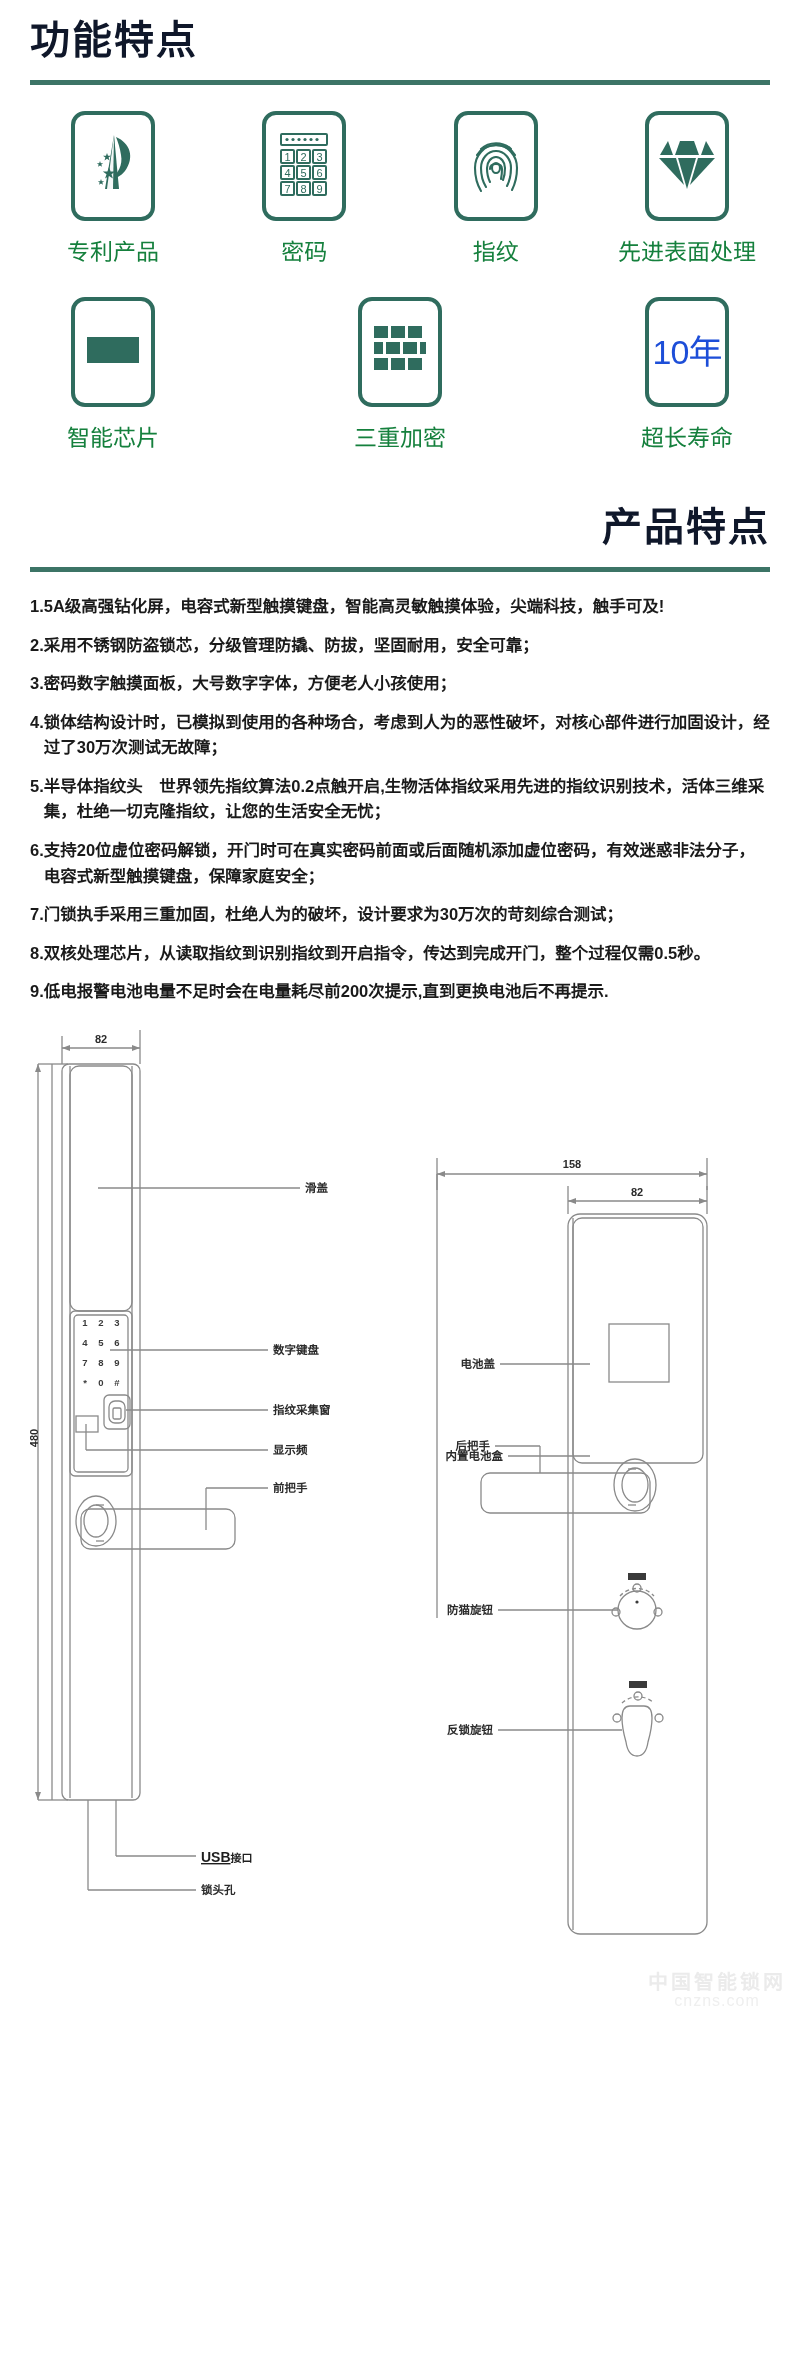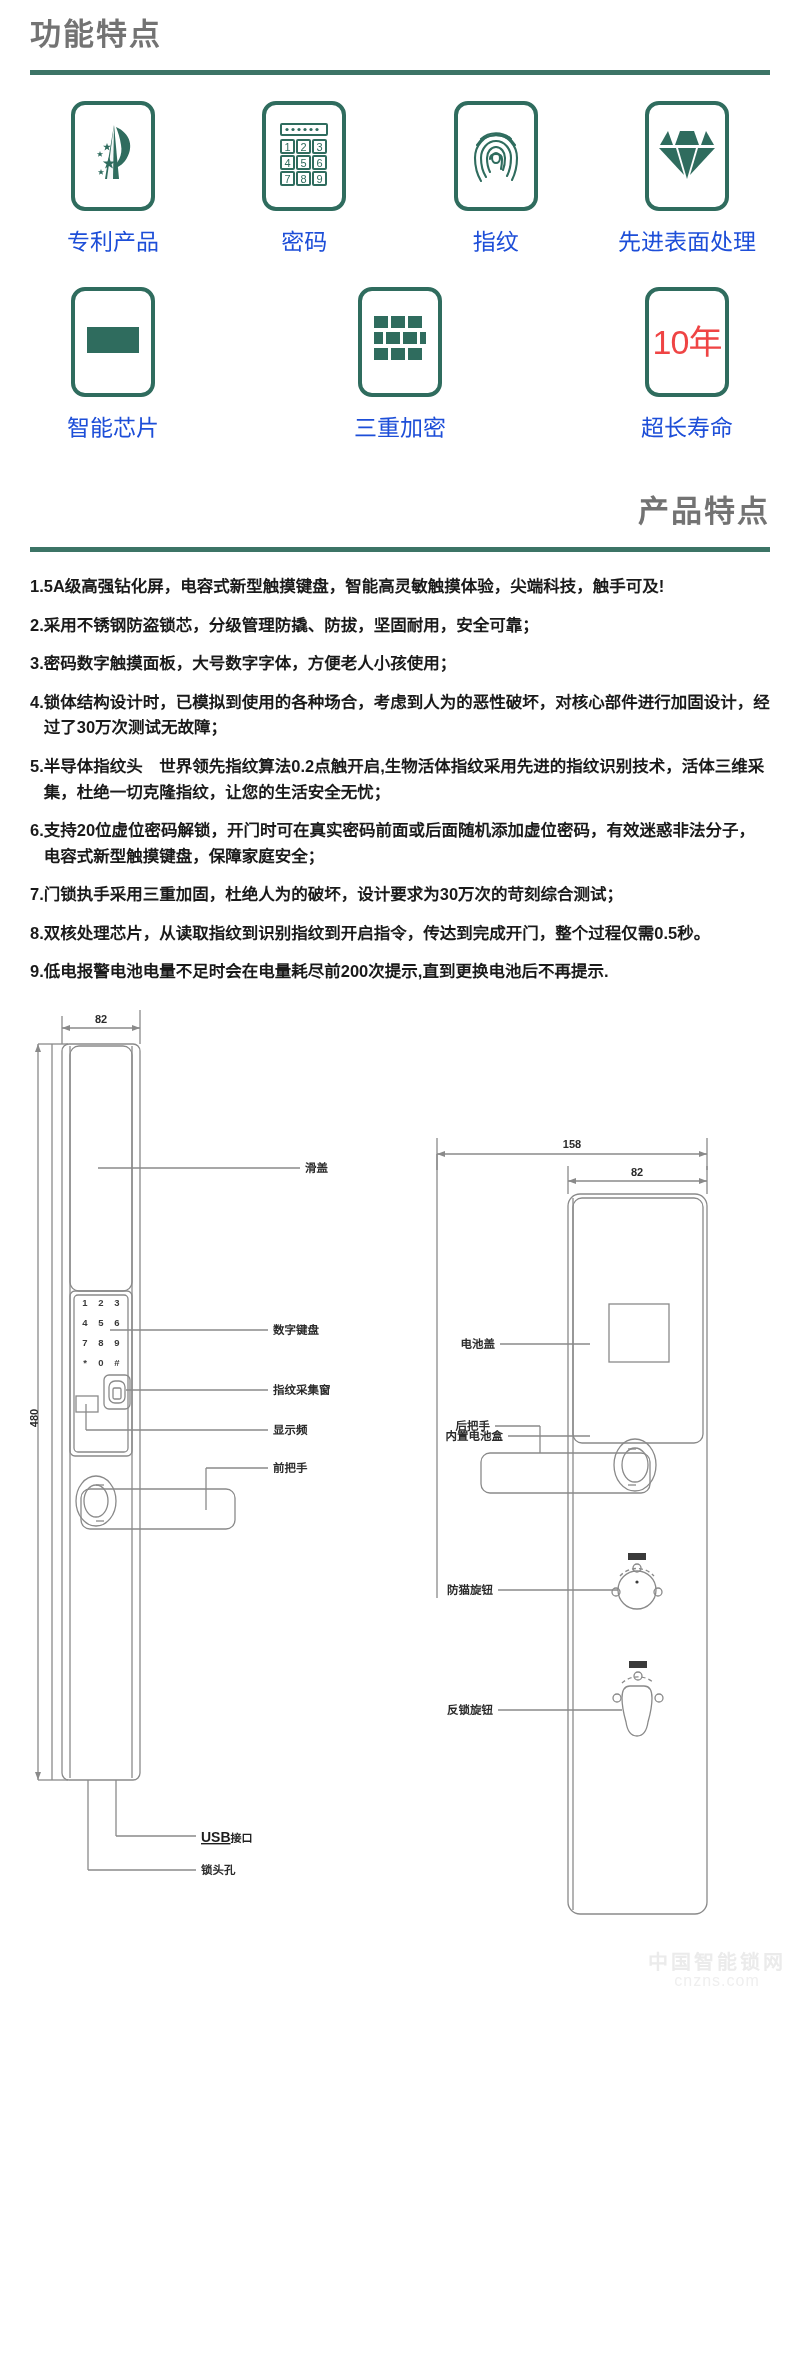--- a/index.html
+++ b/index.html
@@ -8,23 +8,23 @@
     background:#ffffff;
     font-family:"Liberation Sans","DejaVu Sans",sans-serif;
     color:#222;
     -webkit-font-smoothing:antialiased;
   }
   .page{position:relative;width:800px;min-height:2379px;overflow:hidden;}
 
   
   .section-head{padding:0 30px;}
   .section-title{
-    font-size:31px;
+    font-size:40px;
     font-weight:bold;
-    color:#737373;
+    color:#0f172a;
     letter-spacing:2px;
     line-height:1.1;
     margin:0;
     padding-top:18px;
   }
   .section-rule{
     height:5px;
     background:#3c7466;
     margin-top:18px;
     width:740px;
@@ -51,21 +51,21 @@
     border-radius:14px;
     display:flex;
     align-items:center;
     justify-content:center;
     box-sizing:border-box;
     background:#fff;
   }
   .icon-label{
     margin-top:12px;
     font-size:23px;
-    color:#1d4ed8;
+    color:#15803d;
     font-weight:500;
     white-space:nowrap;
     letter-spacing:0px;
   }
   .row2{padding-top:30px;}
 
   
   .kp{width:58px;height:74px;}
   .kp .bar{fill:none;stroke:#2f6c5e;stroke-width:2;}
   .kp .dot{fill:#2f6c5e;}
@@ -248,21 +248,21 @@
               <rect x="36" y="34" width="14" height="12"></rect>
             </g>
           </svg>
         </span>
       </div>
       <div class="icon-label">三重加密</div>
     </div>
 
     <div class="icon-cell">
       <div class="icon-box">
-        <span style="font-size:34px;color:#ef4444;font-weight:500;letter-spacing:-1px;line-height:1;">10年</span>
+        <span style="font-size:34px;color:#1d4ed8;font-weight:500;letter-spacing:-1px;line-height:1;">10年</span>
       </div>
       <div class="icon-label">超长寿命</div>
     </div>
 
   </div>
 
   <div class="section-head" style="margin-top:34px;text-align:right;">
     <h2 class="section-title">产品特点</h2>
     <div class="section-rule"></div>
   </div>

